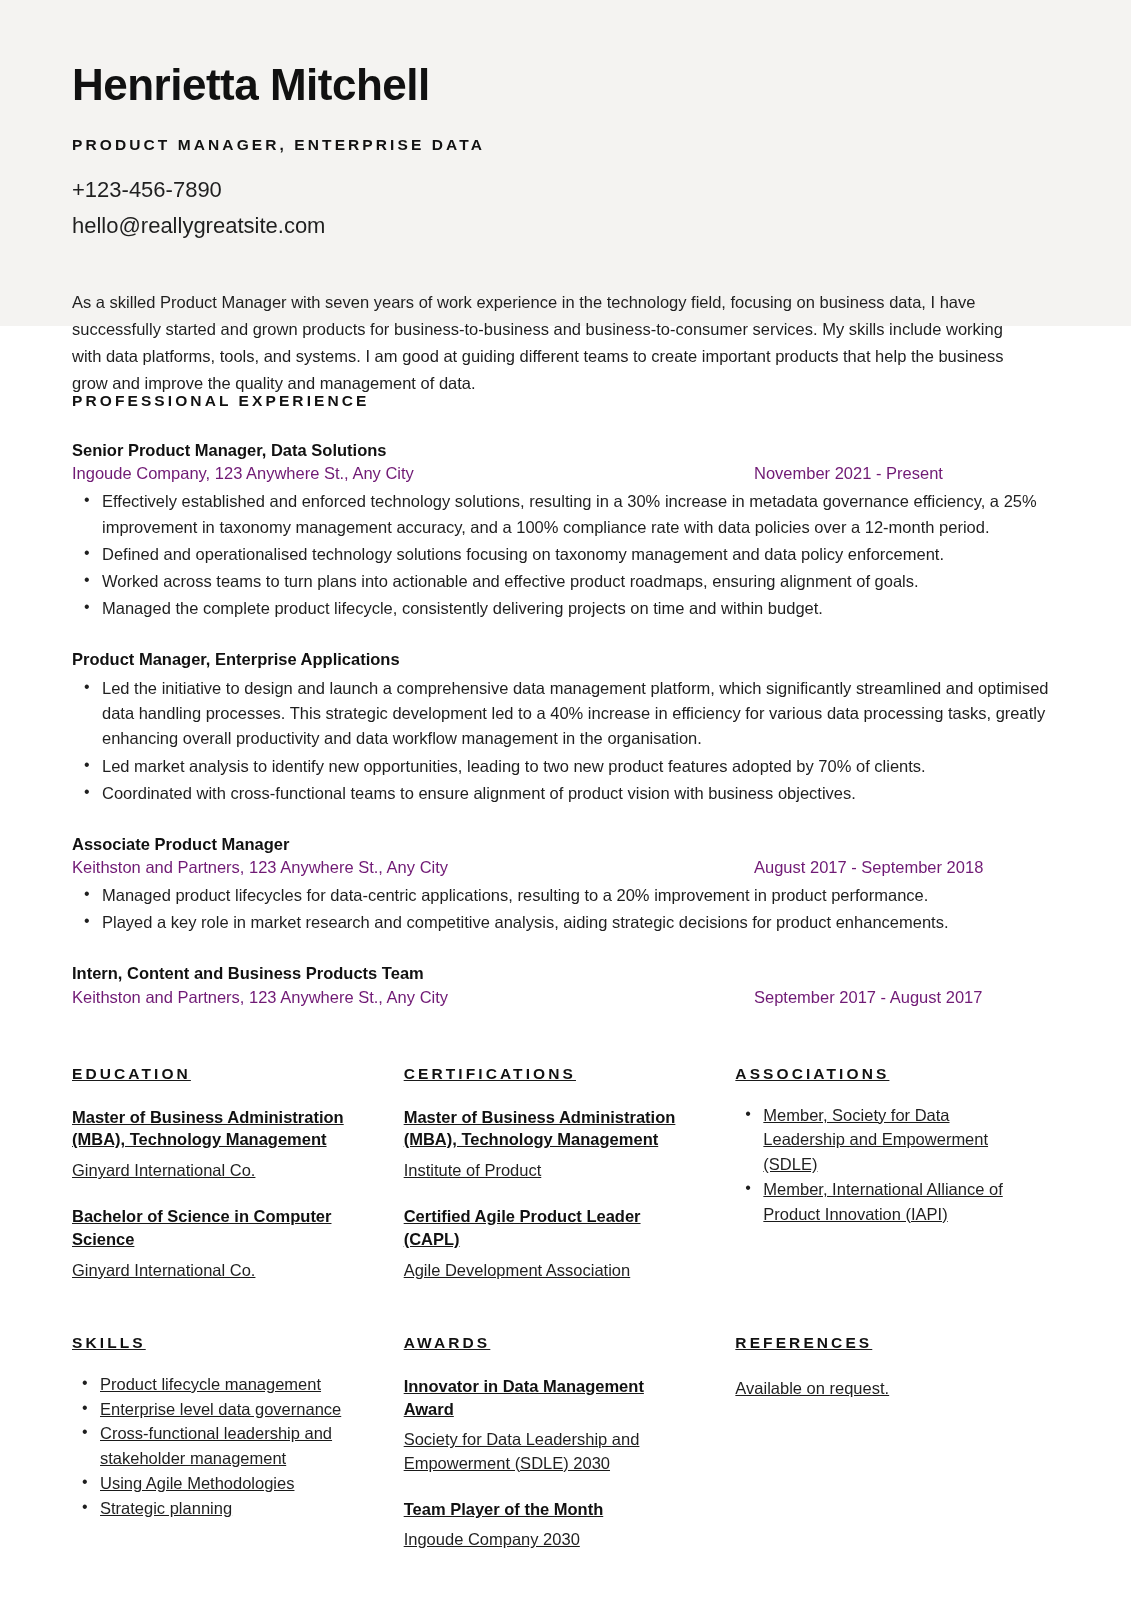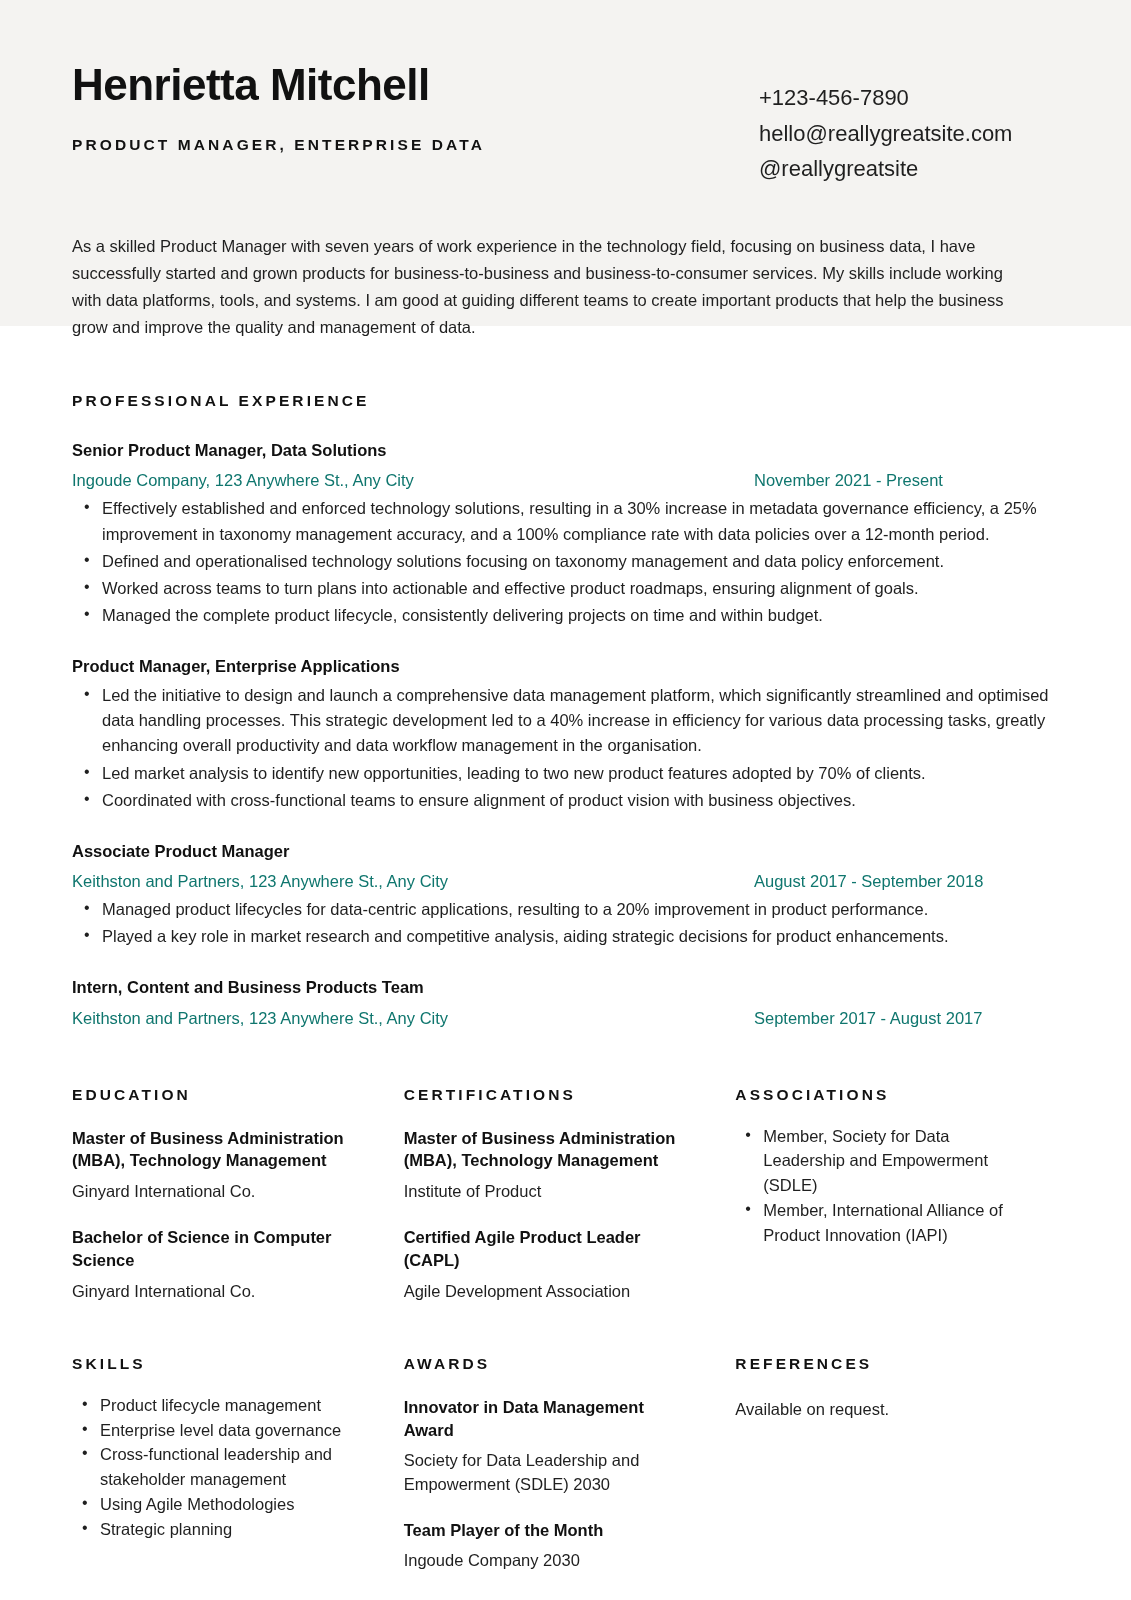--- a/index.html
+++ b/index.html
@@ -13,20 +13,21 @@
 
   .header-band {
     background: #f4f3f1;
     padding: 62px 72px 0 72px;
     height: 326px;
   }
   .header-top {
     display: flex;
     justify-content: space-between;
     align-items: flex-start;
+    flex-direction: column;
   }
   .name {
     font-size: 44px;
     font-weight: 700;
     letter-spacing: -0.5px;
     line-height: 1.05;
     color: #111111;
   }
   .job-title {
     margin-top: 28px;
@@ -67,23 +68,23 @@
   .job-role {
     font-size: 16.5px;
     font-weight: 700;
     color: #111111;
     line-height: 1.3;
   }
   .job-line {
     display: flex;
     justify-content: space-between;
     align-items: baseline;
-    margin-top: 10px;
-    font-size: 16.5px;
-    color: #0f766e;
+    margin-top: 3px;
+    font-size: 16.5px;
+    color: #701a75;
   }
   .job-company { flex: 1 1 auto; }
   .job-dates { flex: 0 0 auto; width: 305px; }
 
   ul.bullets { list-style: none; margin-top: 6px; }
   ul.bullets li {
     position: relative;
     padding-left: 30px;
     font-size: 16.5px;
     line-height: 1.52;
@@ -95,20 +96,21 @@
     position: absolute;
     left: 12px;
     top: -1px;
     font-size: 16px;
     color: #1f1f1f;
   }
 
   .cols {
     display: flex;
     gap: 8px;
+    text-decoration: underline;
   }
   .col { width: 33.33%; padding-right: 34px; }
   #columns-upper { margin-top: 58px; }
   #columns-lower { margin-top: 52px; }
 
   .entry { margin-top: 23px; }
   .entry-title {
     font-size: 16.5px;
     font-weight: 700;
     line-height: 1.38;
@@ -147,21 +149,20 @@
 
 <div class="header-band" style="background: rgb(244, 243, 241);">
   <div class="header-top">
     <div>
       <div class="name">Henrietta Mitchell</div>
       <div class="job-title">PRODUCT MANAGER, ENTERPRISE DATA</div>
     </div>
     <div class="contact">
       <div>+123-456-7890</div>
       <div>hello@reallygreatsite.com</div>
-      <div>@reallygreatsite</div>
     </div>
   </div>
   <div class="summary">As a skilled Product Manager with seven years of work experience in the technology field, focusing on business data, I have successfully started and grown products for business-to-business and business-to-consumer services. My skills include working with data platforms, tools, and systems. I am good at guiding different teams to create important products that help the business grow and improve the quality and management of data.</div>
 </div>
 
 <div class="body-wrap">
 
   <div id="experience-section">
     <div class="section-title">PROFESSIONAL EXPERIENCE</div>
     <div id="jobs-container">

